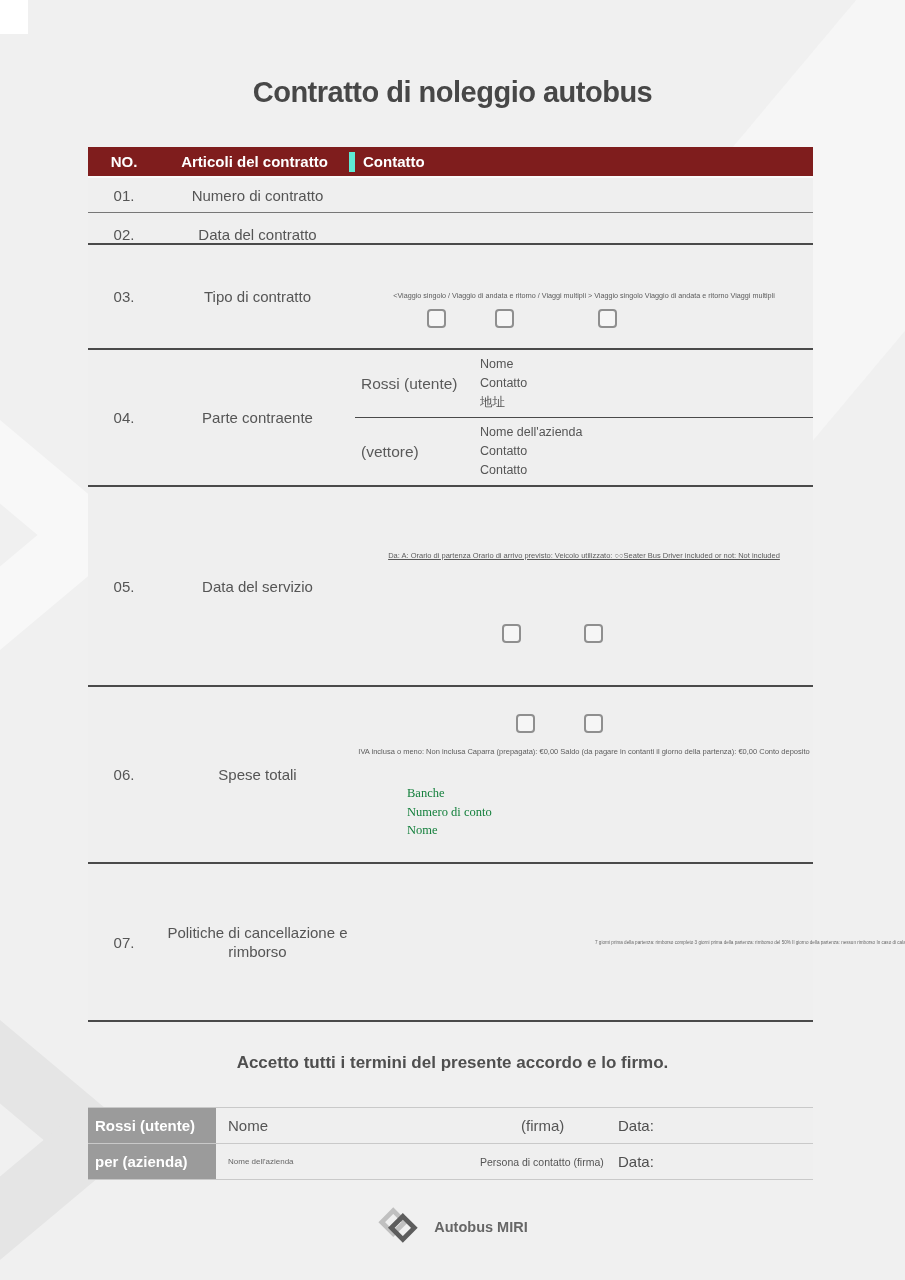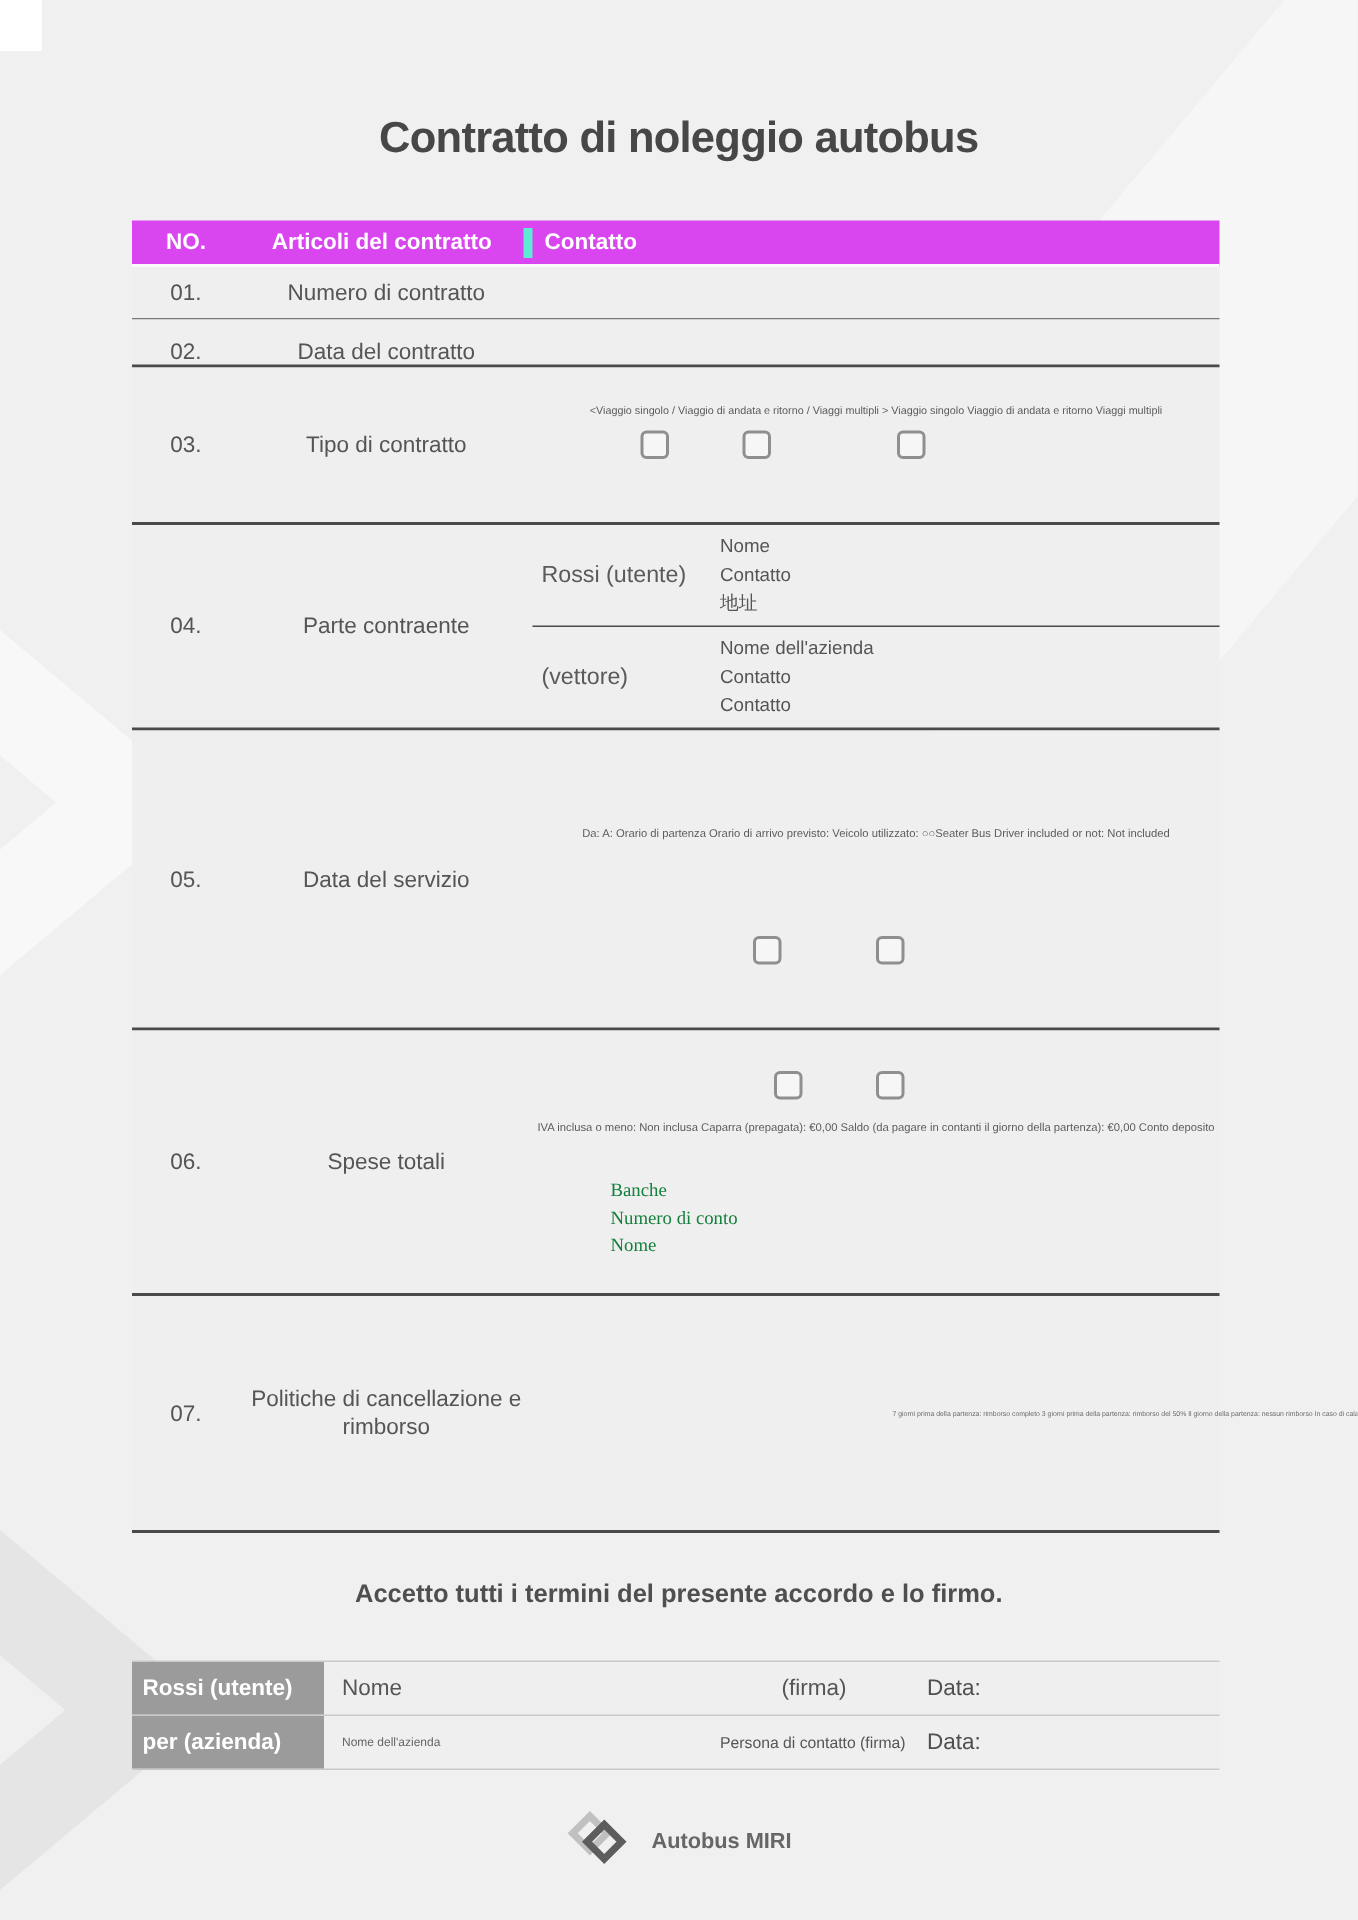--- a/index.html
+++ b/index.html
@@ -18,21 +18,21 @@
   .cd2 { left:-40px; top:1075px; transform:rotate(50deg); }
   .corner-sq { left:0; top:0; width:28px; height:34px; background:#ffffff; }
 
   .layer { position:absolute; z-index:1; left:0; top:0; width:905px; height:1280px; }
 
   .doc-title { position:absolute; top:76px; left:0; width:905px; text-align:center;
                font-size:29px; font-weight:bold; color:#474747; letter-spacing:-0.5px; }
 
   
   .ctable { position:absolute; left:88px; top:147px; width:725px; font-size:15px; }
-  .thead { display:flex; height:31px; background:#d946ef; color:#fff; font-weight:bold; align-items:center; border-bottom:2px solid #fafafa; }
+  .thead { display:flex; height:31px; background:#7f1d1d; color:#fff; font-weight:bold; align-items:center; border-bottom:2px solid #fafafa; }
   .col-no { width:72px; text-align:center; flex-shrink:0; }
   .col-art { width:195px; text-align:center; flex-shrink:0; }
   .thead .col-art { border-right:6px solid #5eead4; height:20px; line-height:20px; }
   .col-con { flex:1; position:relative; }
   .thead .col-con { padding-left:8px; }
 
   .trow { display:flex; background:#efefef; align-items:center; }
   .r1 { height:35px; border-bottom:1px solid #777; }
   .r2 { height:32px; border-bottom:2px solid #4a4a4a;align-items:flex-end; }
   .r3 { height:105px; border-bottom:2px solid #4a4a4a; }
@@ -43,34 +43,34 @@
   .cell-no, .cell-art { color:#555; }
   .cell-art.wrap2 { font-size:15px; line-height:19px; padding:0 4px; }
 
   .tiny { font-size:7.2px; color:#5c5c5c; white-space:nowrap; }
   .micro { font-size:4.6px; color:#6a6a6a; white-space:nowrap; }
 
   .cb { width:19px; height:19px; border:2px solid #8f8f8f; border-radius:4px; background:rgba(255,255,255,0.45); flex-shrink:0; }
   .cbrow { display:flex; align-items:center; }
 
   
-  .r3 .col-con { display:flex; flex-direction:column; padding-top:24px; height:100%; }
+  .r3 .col-con { display:flex; flex-direction:column; padding-top:46px; height:100%; }
   .r3 .tiny { text-align:center; }
   .r3 .cbrow { margin-top:9px; }
   .r3 .cb1 { margin-left:72px; } .r3 .cb2 { margin-left:49px; } .r3 .cb3 { margin-left:84px; }
 
   
   .r4 .col-con { height:100%; display:flex; flex-direction:column; }
   .party { flex:1; display:flex; align-items:center; }
   .party-top { border-bottom:1px solid #4a4a4a; }
   .party-label { width:118px; padding-left:6px; font-size:15.5px; color:#5a5a5a; flex-shrink:0; }
   .party-lines { font-size:12.5px; line-height:19px; color:#555; padding-left:7px; }
 
   
-  .r5 .col-con { height:100%; display:flex; flex-direction:column; padding-top:64px; }
+  .r5 .col-con { height:100%; display:flex; flex-direction:column; padding-top:64px;text-decoration:underline; }
   .r5 .tiny { text-align:center; font-size:7.5px; }
   .r5 .cbrow { margin-top:64px; margin-left:147px; }
   .r5 .cb2 { margin-left:63px; }
 
   
   .r6 .col-con { height:100%; display:flex; flex-direction:column; padding-top:27px; }
   .r6 .cbrow { margin-left:161px; }
   .r6 .cb2 { margin-left:49px; }
   .r6 .tiny { text-align:center; font-size:7.5px; margin-top:14px; }
   .bank-lines { margin-top:28px; margin-left:52px; font-size:12.5px; line-height:18.5px; color:#15803d;font-family:Liberation Serif, serif; }

